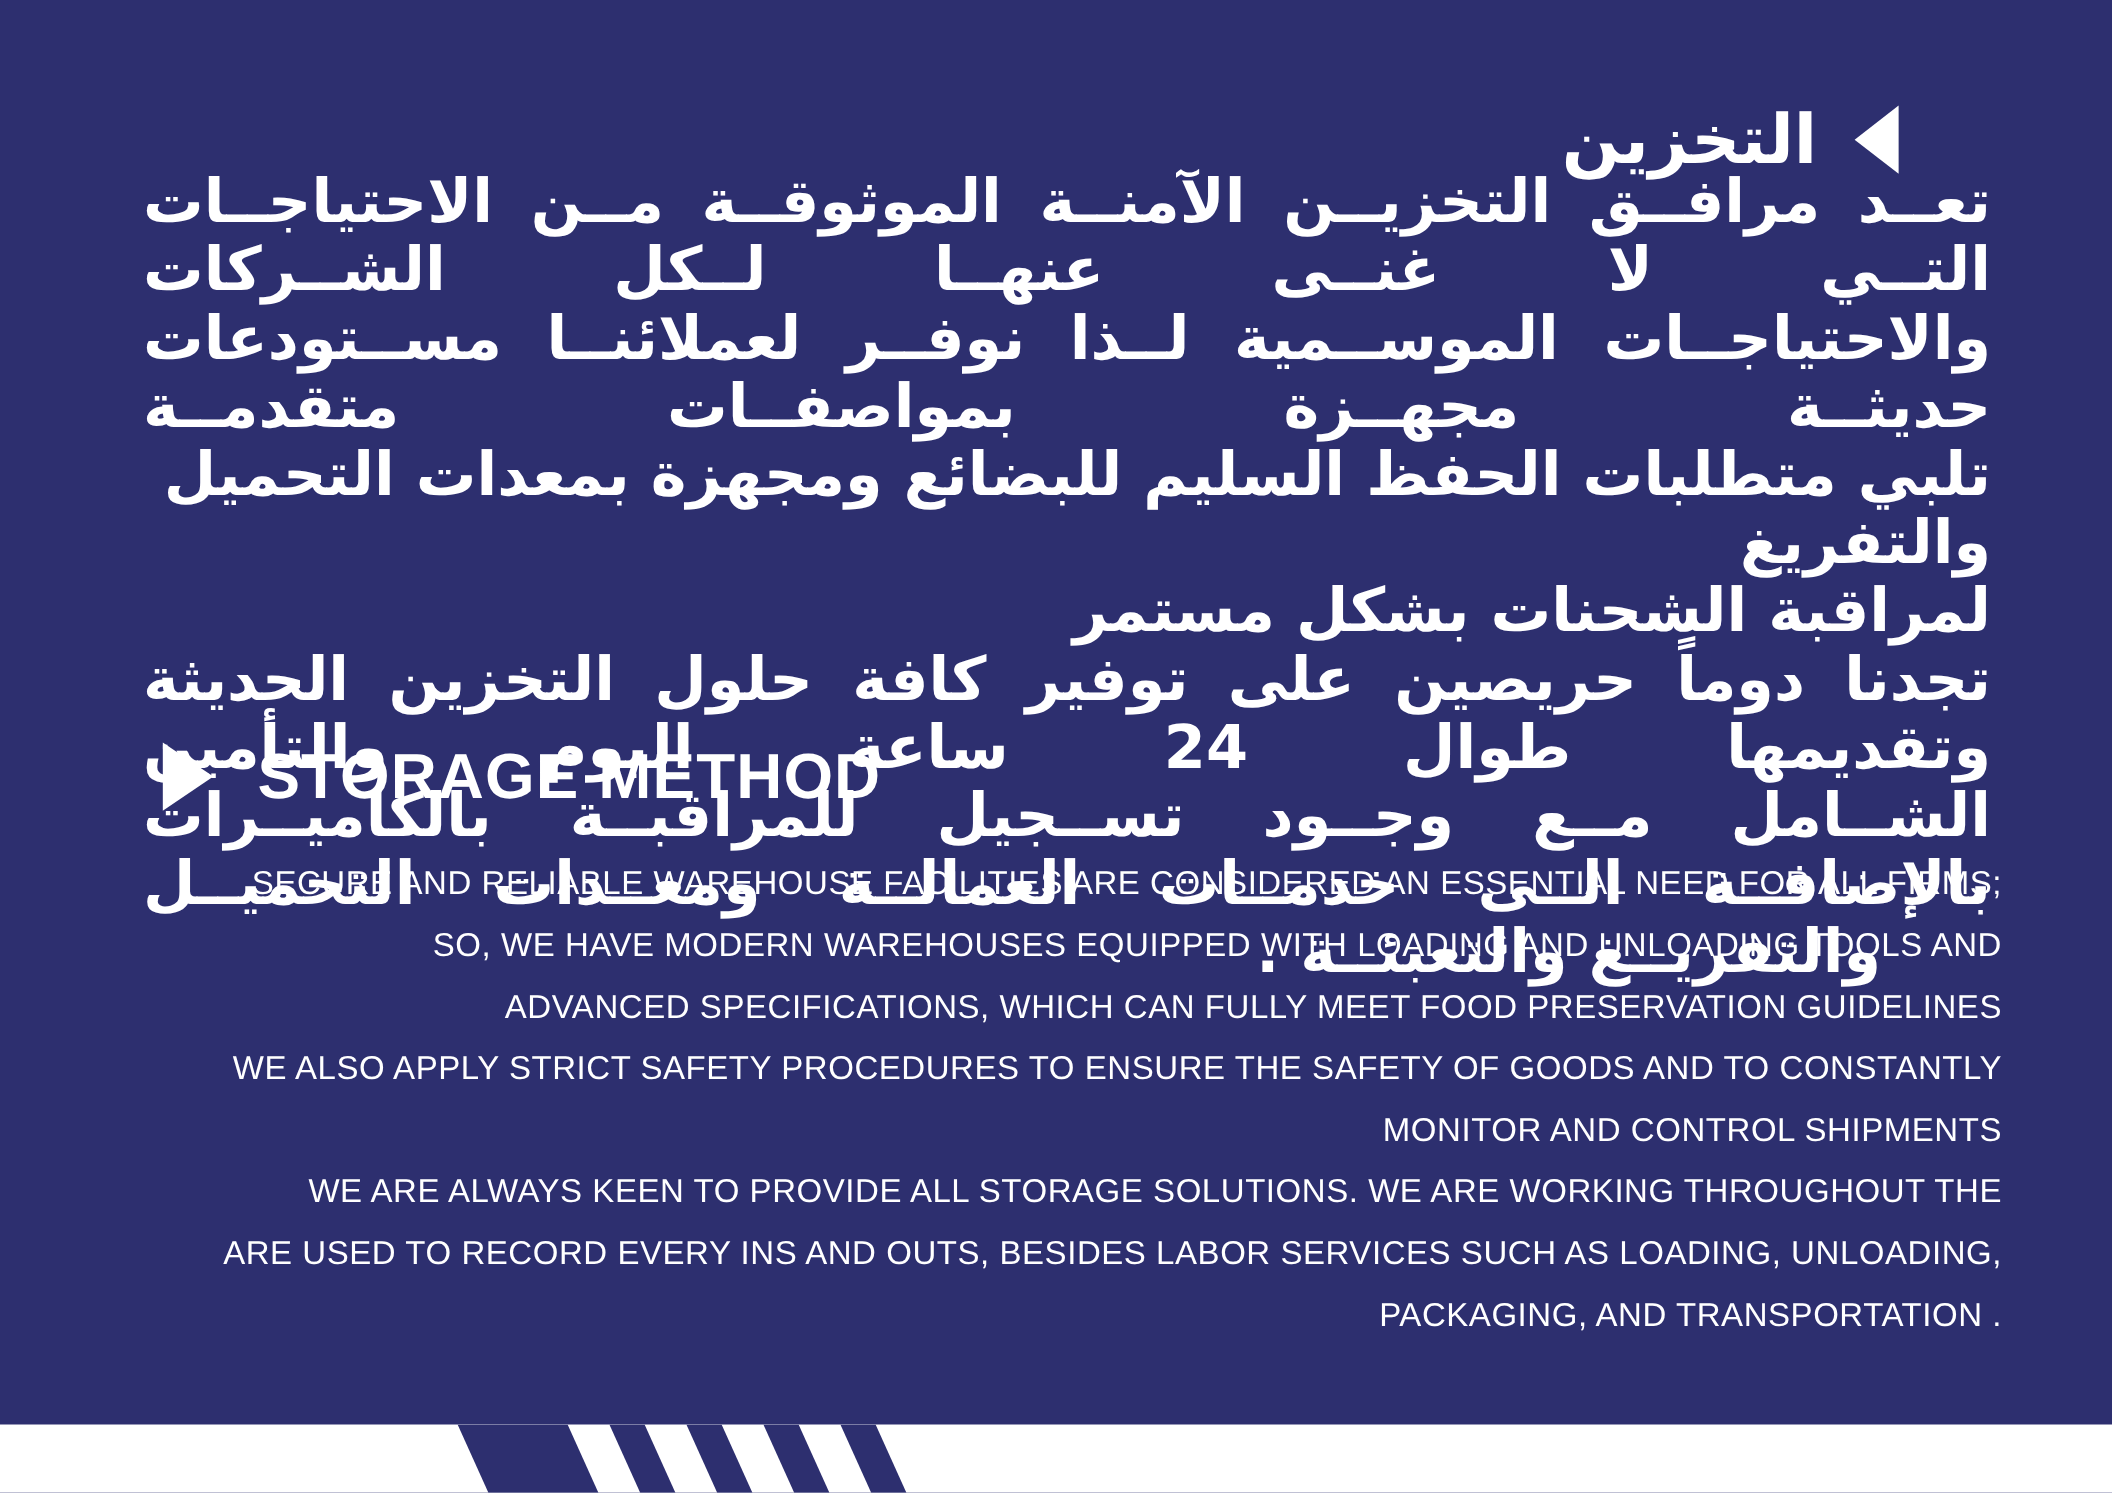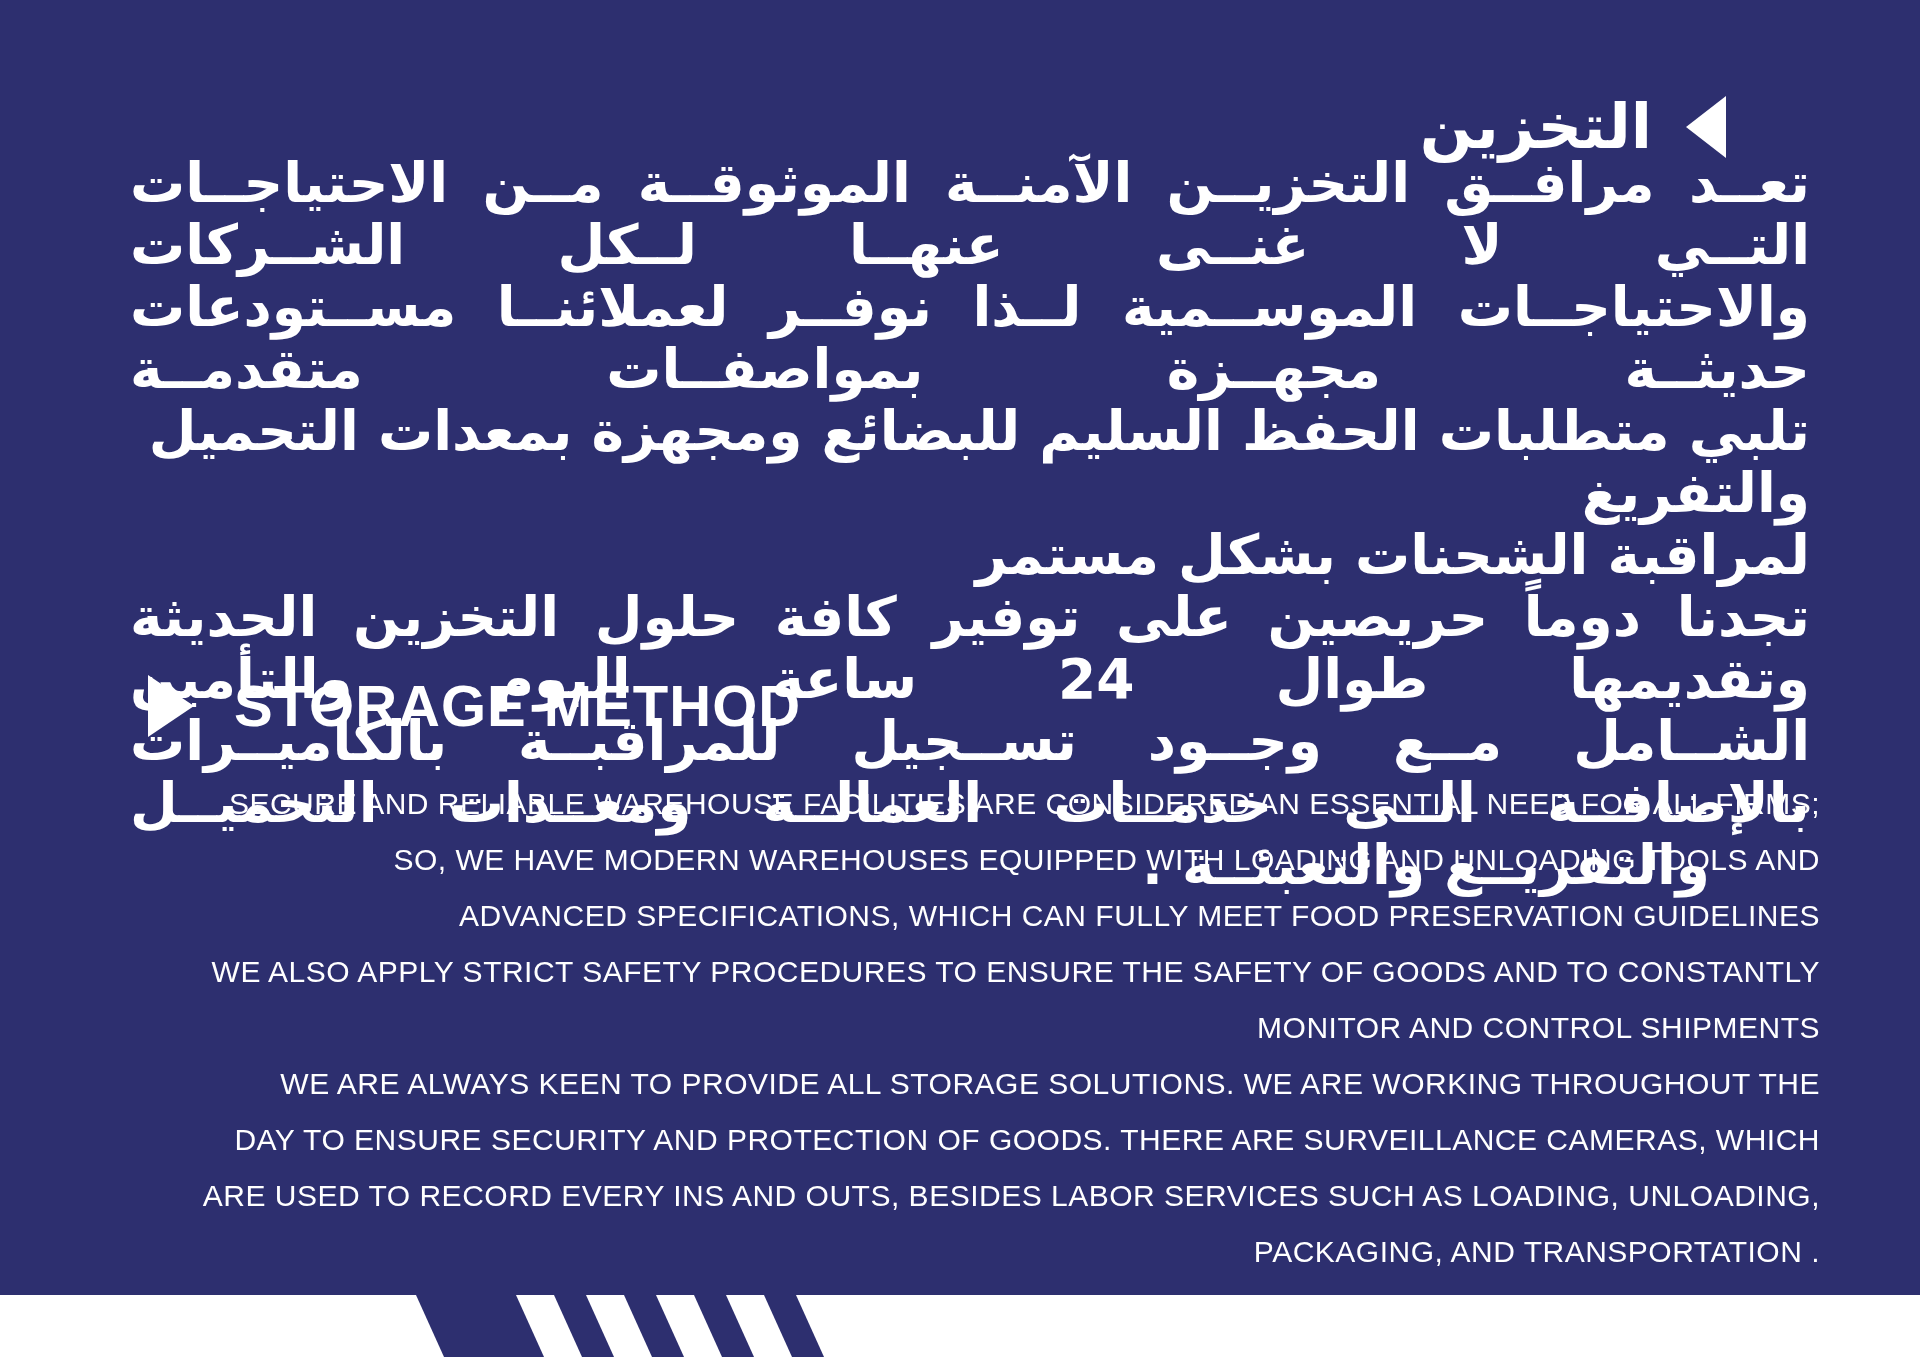--- a/index.html
+++ b/index.html
@@ -68,21 +68,20 @@
     <h2 class="en-title">STORAGE METHOD</h2>
   </div>
 
   <section class="en-body">
     <div class="line">SECURE AND RELIABLE WAREHOUSE FACILITIES ARE CONSIDERED AN ESSENTIAL NEED FOR ALL FIRMS;</div>
     <div class="line">SO, WE HAVE MODERN WAREHOUSES EQUIPPED WITH LOADING AND UNLOADING TOOLS AND</div>
     <div class="line">ADVANCED SPECIFICATIONS, WHICH CAN FULLY MEET FOOD PRESERVATION GUIDELINES</div>
     <div class="line">WE ALSO APPLY STRICT SAFETY PROCEDURES TO ENSURE THE SAFETY OF GOODS AND TO CONSTANTLY</div>
     <div class="line">MONITOR AND CONTROL SHIPMENTS</div>
     <div class="line">WE ARE ALWAYS KEEN TO PROVIDE ALL STORAGE SOLUTIONS. WE ARE WORKING THROUGHOUT THE</div>
-    <div class="line">DAY TO ENSURE SECURITY AND PROTECTION OF GOODS. THERE ARE SURVEILLANCE CAMERAS, WHICH</div>
     <div class="line">ARE USED TO RECORD EVERY INS AND OUTS, BESIDES LABOR SERVICES SUCH AS LOADING, UNLOADING,</div>
     <div class="line">PACKAGING, AND TRANSPORTATION  .</div>
   </section>
 
   <div class="footer-band">
     <svg width="1920" height="62" viewBox="0 0 1920 62" xmlns="http://www.w3.org/2000/svg">
       <polygon class="stripe" points="416,0 516,0 544,62 444,62"></polygon>
       <polygon class="stripe" points="554,0 586,0 614,62 582,62"></polygon>
       <polygon class="stripe" points="624,0 656,0 684,62 652,62"></polygon>
       <polygon class="stripe" points="694,0 726,0 754,62 722,62"></polygon>

